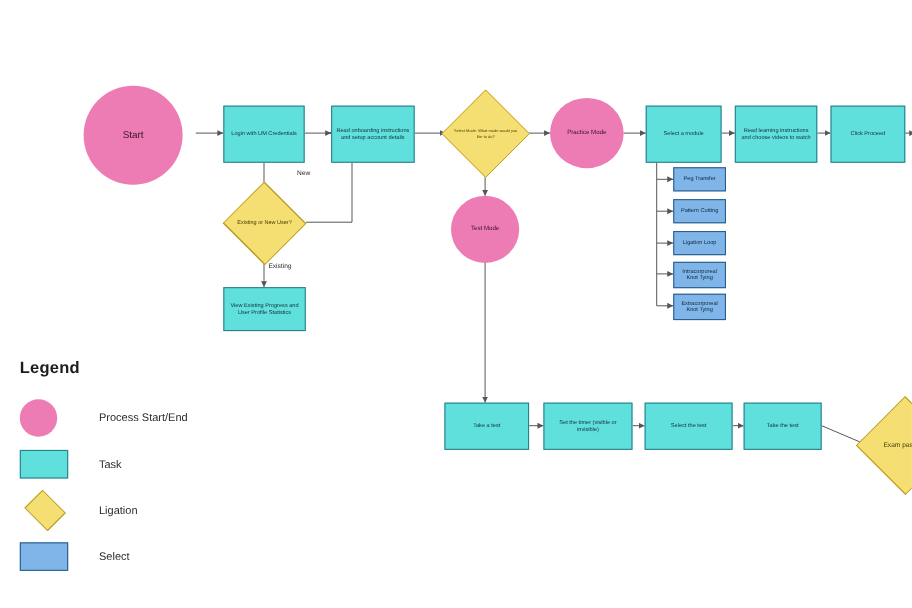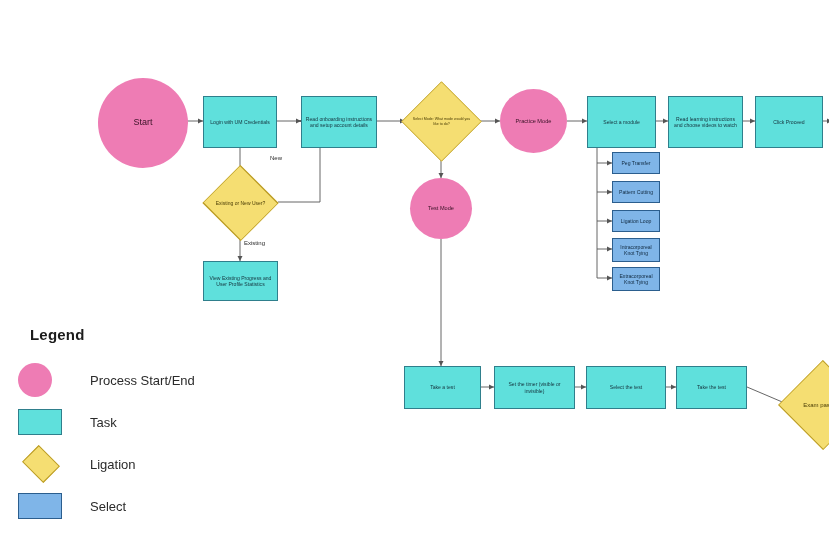--- a/index.html
+++ b/index.html
@@ -97,36 +97,35 @@
     left: 18px;
     top: 326px;
     width: 190px;
   }
   #legend-title {
     font-size: 15px;
     font-weight: bold;
     color: #1c1c1c;
     margin-bottom: 16px;
     letter-spacing: 0.2px;
-    margin-left: 12px;
   }
   .legend-row {
     display: flex;
     align-items: center;
     height: 42px;
   }
   .legend-swatch {
     width: 56px;
     flex: 0 0 56px;
     display: flex;
     align-items: center;
     justify-content: flex-start;
   }
   .legend-text {
-    font-size: 13px;
+    font-size: 10px;
     color: #2b2b2b;
     margin-left: 16px;
   }
   .sw-circle {
     width: 34px; height: 34px;
     border-radius: 50%;
     background: #EE7CB4;
   }
   .sw-rect {
     width: 44px; height: 26px;
@@ -199,21 +198,21 @@
       <path d="M597,163 L612,163"></path>
       <path d="M597,192 L612,192"></path>
       <path d="M597,221 L612,221"></path>
       <path d="M597,249 L612,249"></path>
       <path d="M597,278 L612,278"></path>
     </g>
 
     <path d="M597,148 L597,278" stroke="#555" stroke-width="0.9" fill="none"></path>
   </svg>
 
-  <div class="node terminal" style="left:98px; top:78px; width:90px; height:90px; font-size:9px;">
+  <div class="node terminal" style="left:76px; top:78px; width:90px; height:90px; font-size:9px;">
     <span>Start</span>
   </div>
 
   <div class="node task" style="left:203px; top:96px; width:74px; height:52px;">
     <span>Login with UM Credentials</span>
   </div>
 
   <div class="node task" style="left:301px; top:96px; width:76px; height:52px;">
     <span>Read onboarding instructions and setup account details</span>
   </div>

